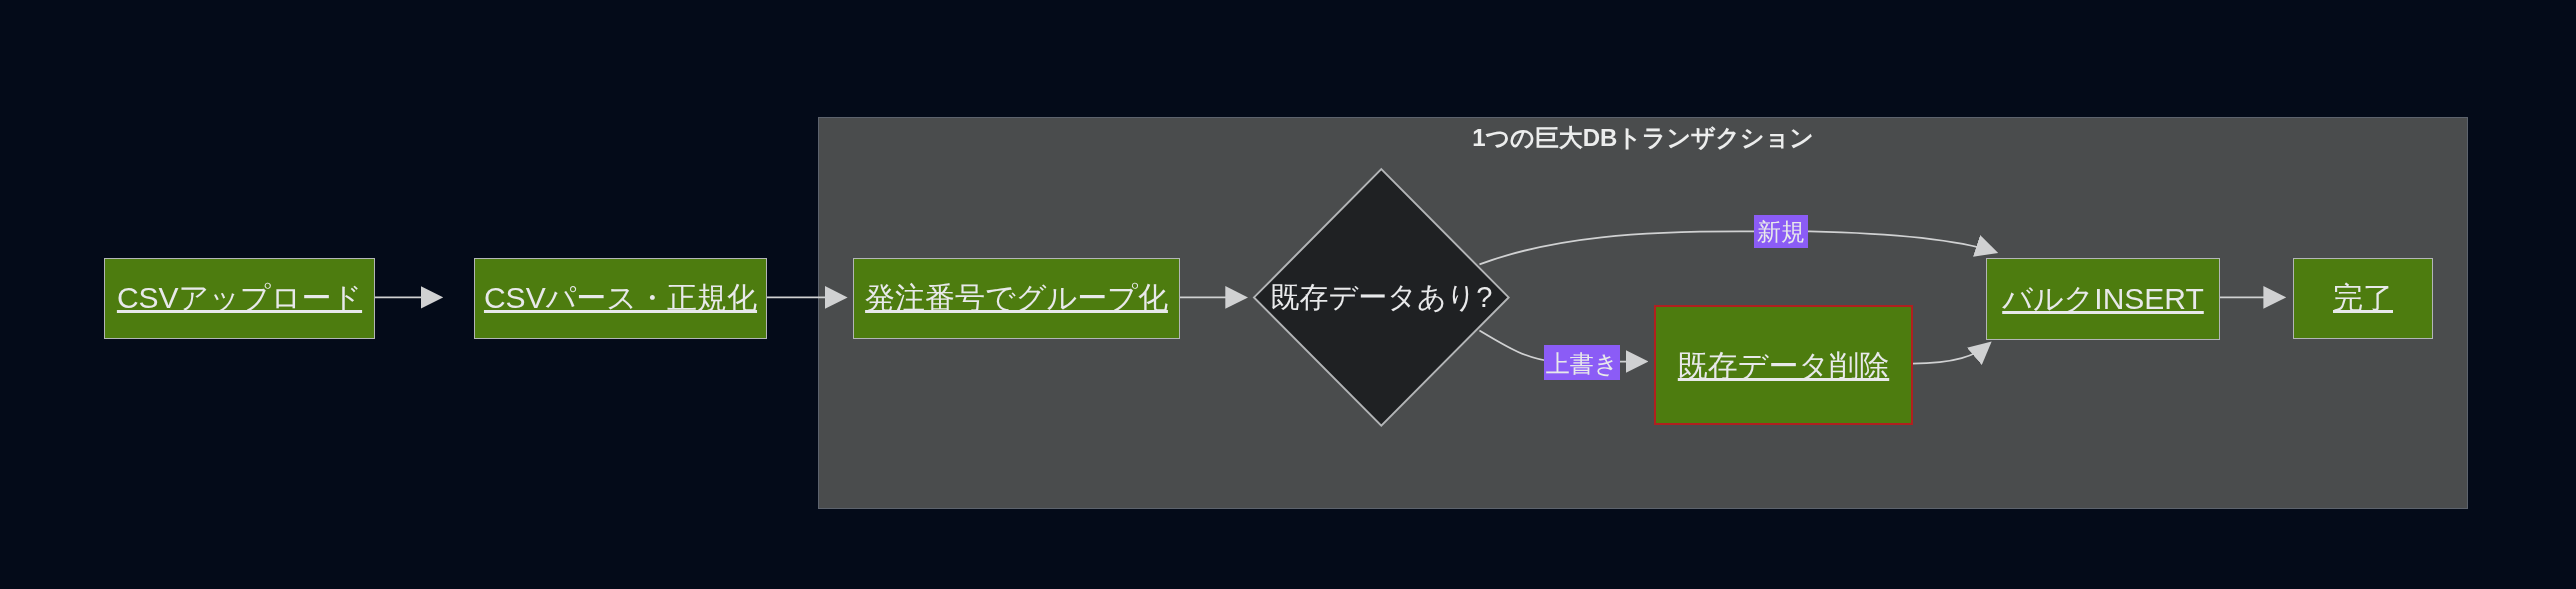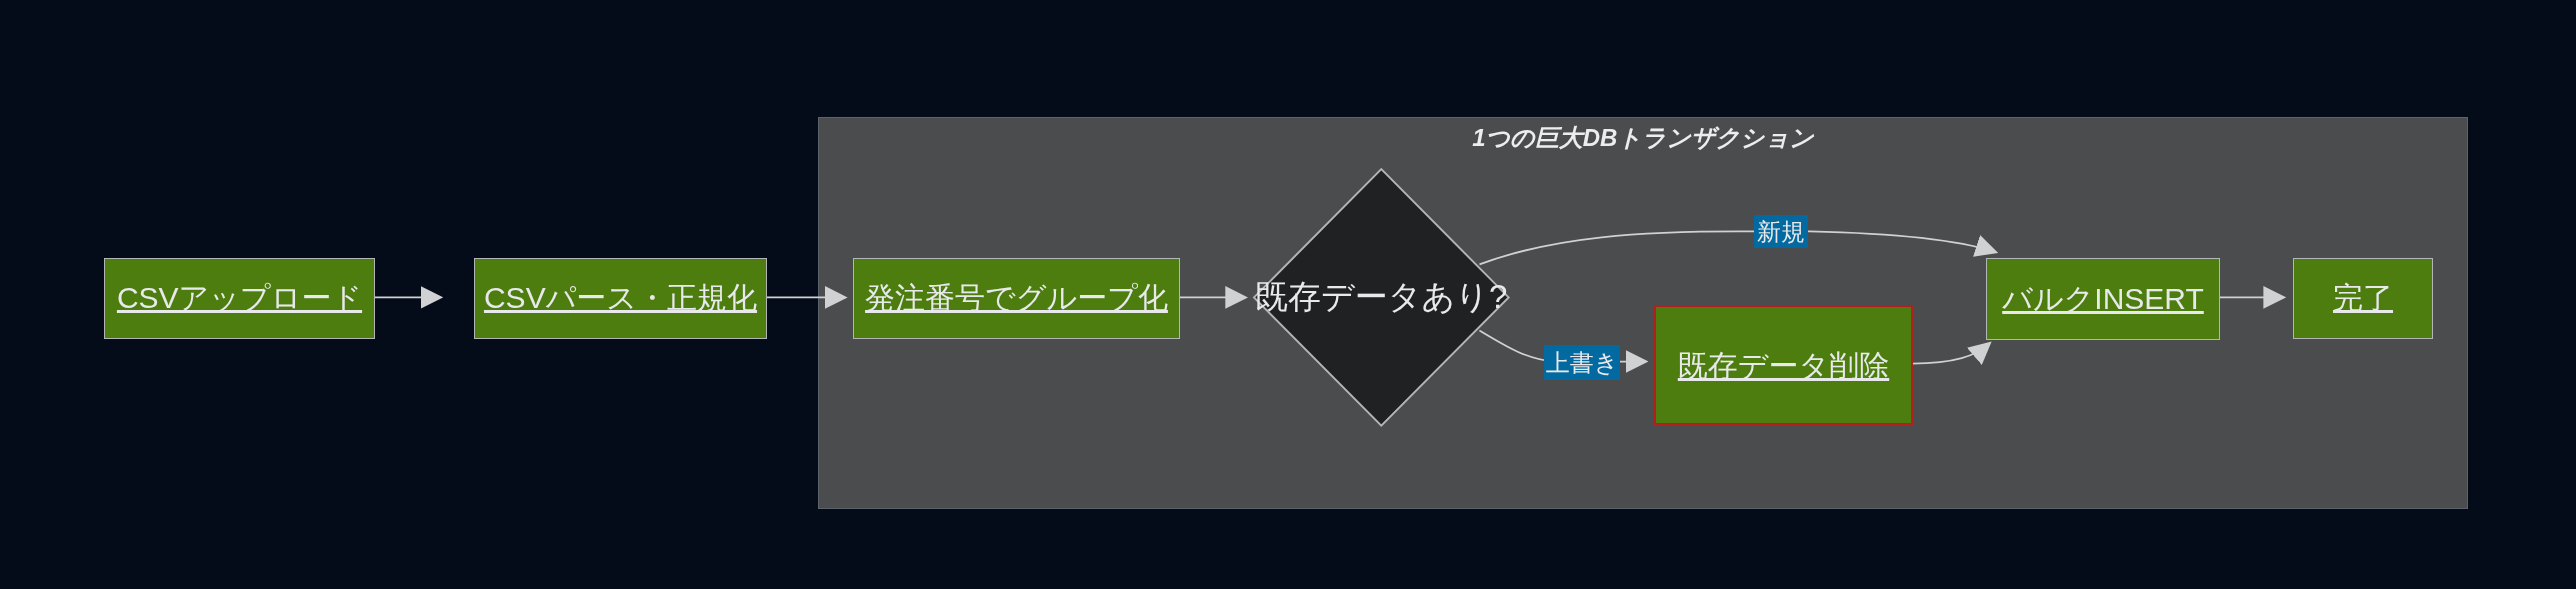--- a/index.html
+++ b/index.html
@@ -28,21 +28,20 @@
   }
   .cluster-title {
     position: absolute;
     left: 0;
     top: 3.9px;
     width: 100%;
     text-align: center;
     font-size: 24px;
     font-weight: 700;
     color: #eceded;
-    font-style: italic;
   }
   svg.edge-layer {
     position: absolute;
     left: 0;
     top: 0;
     z-index: 2;
   }
   .node {
     position: absolute;
     background: #4d7c0f;
@@ -63,31 +62,32 @@
     line-height: 39px;
   }
   .decision-text {
     position: absolute;
     left: 1255px;
     top: 273px;
     width: 253px;
     height: 49px;
     display: flex;
     align-items: center;
-    font-size: 33px;
+    justify-content: center;
+    font-size: 29px;
     color: #e8e9ea;
     z-index: 3;
   }
   .edge-label {
     position: absolute;
-    background: #0369a1;
+    background: #8b5cf6;
     color: #e8e9ea;
     font-size: 24px;
     display: flex;
-    align-items: center;
+    align-items: flex-end;
     justify-content: center;
     z-index: 3;
   }
   #edge-label-new { left: 1754px; top: 215px; width: 54px; height: 33px; }
   #edge-label-overwrite { left: 1544px; top: 345px; width: 76px; height: 35px; }
 </style>
 </head>
 <body>
 
 <div class="cluster">

